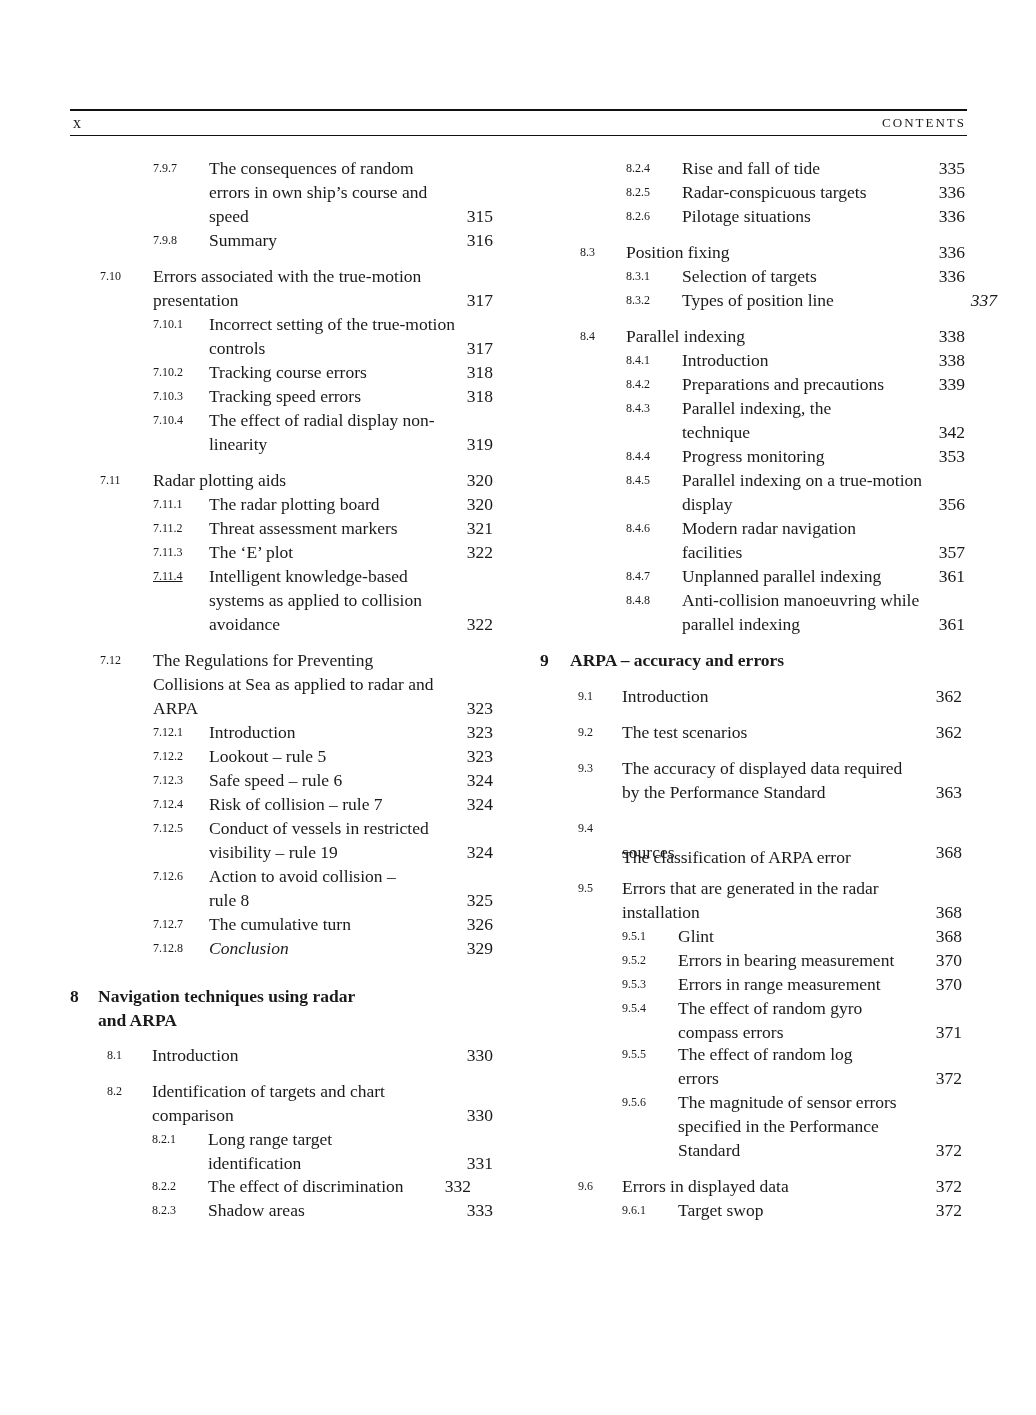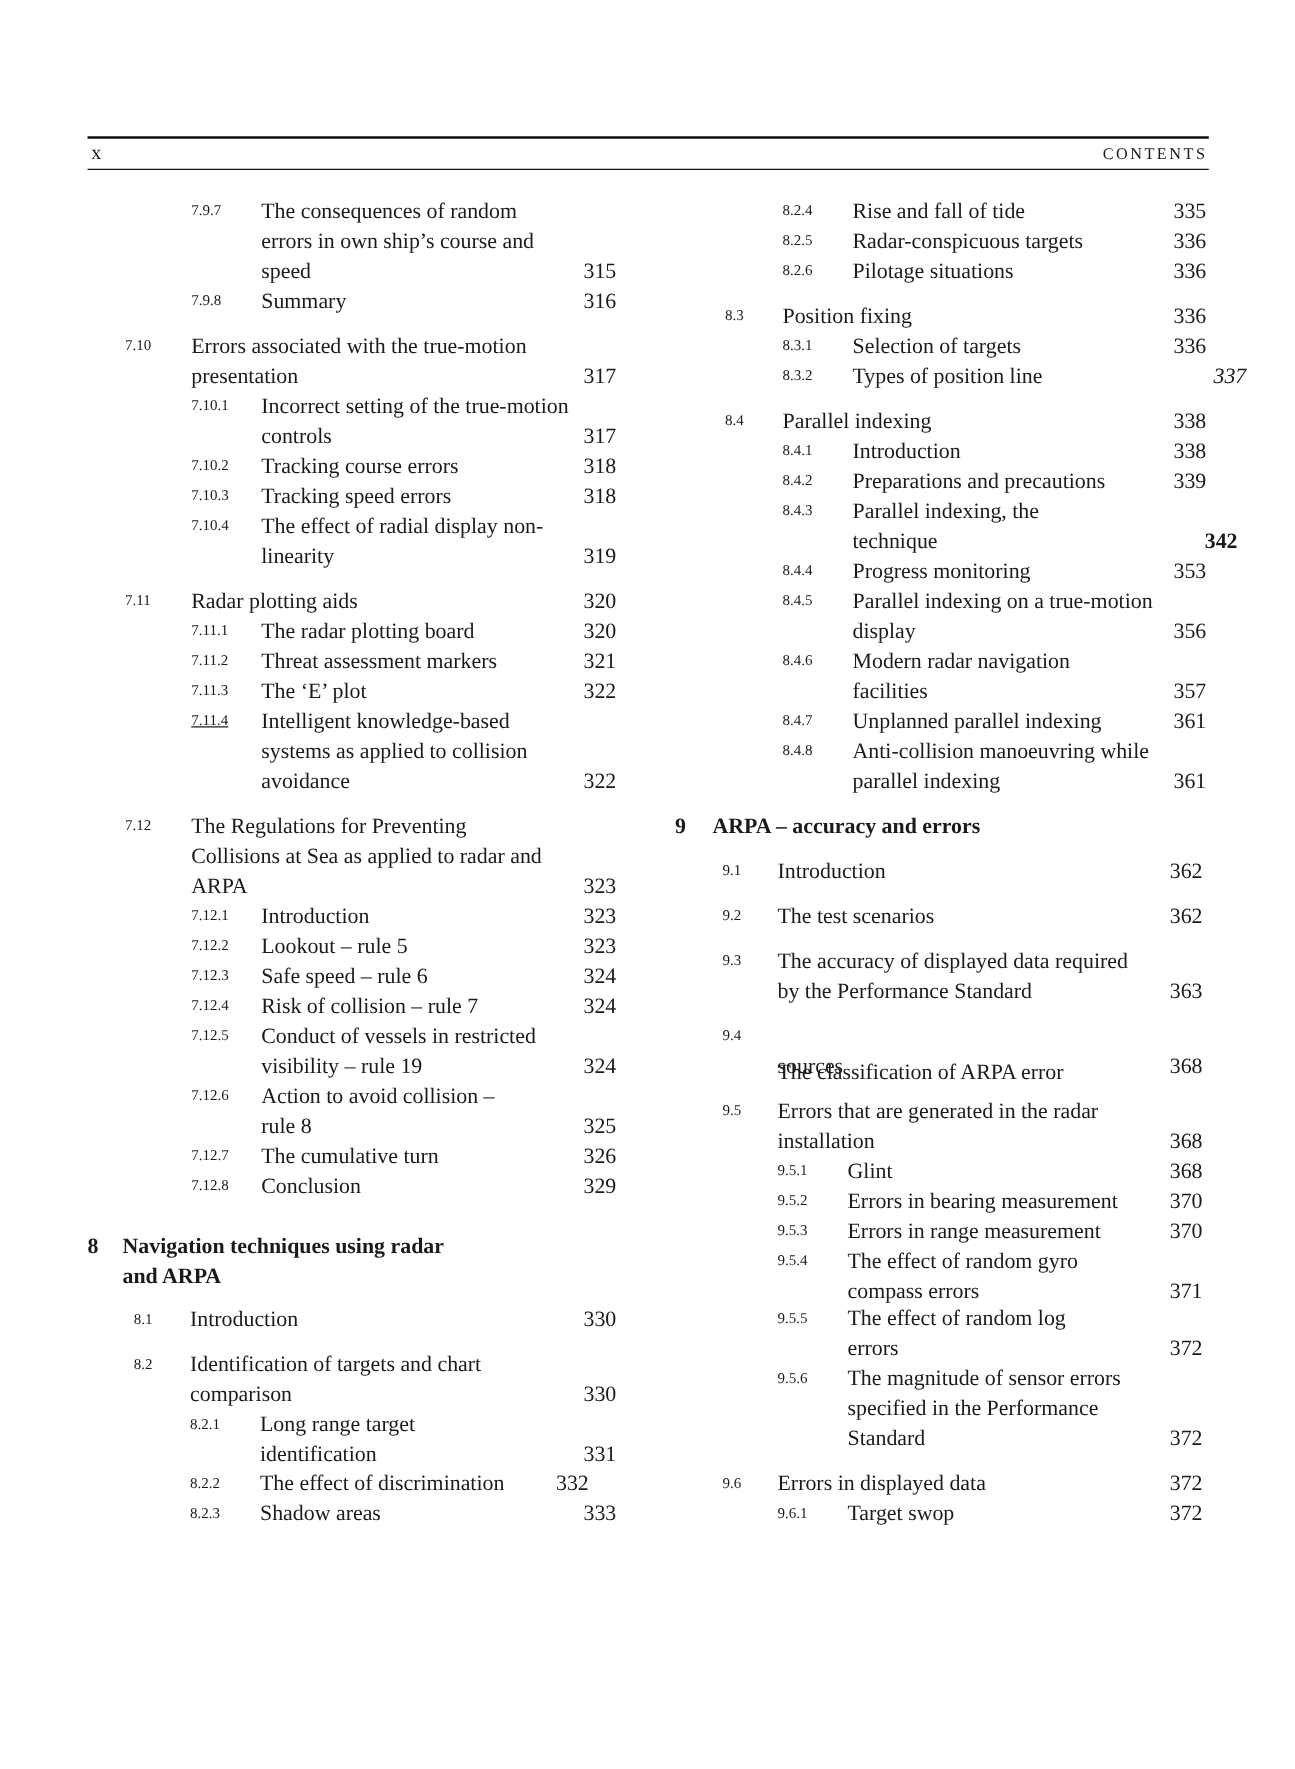--- a/index.html
+++ b/index.html
@@ -90,21 +90,21 @@
     <div class="line" style="left: 209px; top: 840px;">visibility – rule 19</div>
     <div class="page" style="left: 453px; top: 840px;">324</div>
     <div class="num" style="left: 153px; top: 864px;">7.12.6</div>
     <div class="line" style="left: 209px; top: 864px;">Action to avoid collision –</div>
     <div class="line" style="left: 209px; top: 888px;">rule 8</div>
     <div class="page" style="left: 453px; top: 888px;">325</div>
     <div class="num" style="left: 153px; top: 912px;">7.12.7</div>
     <div class="line" style="left: 209px; top: 912px;">The cumulative turn</div>
     <div class="page" style="left: 453px; top: 912px;">326</div>
     <div class="num" style="left: 153px; top: 936px;">7.12.8</div>
-    <div class="line" style="left: 209px; top: 936px;">Conclusion</div>
+    <div class="line" style="left: 209px; top: 936px; font-style: italic;">Conclusion</div>
     <div class="page" style="left: 453px; top: 936px;">329</div>
     <div class="chap-num" style="left: 70px; top: 984px;">8</div>
     <div class="chap-title" style="left: 98px; top: 984px;">Navigation techniques using radar</div>
     <div class="chap-title" style="left: 98px; top: 1008px;">and ARPA</div>
     <div class="num" style="left: 107px; top: 1043px;">8.1</div>
     <div class="line" style="left: 152px; top: 1043px;">Introduction</div>
     <div class="page" style="left: 453px; top: 1043px;">330</div>
     <div class="num" style="left: 107px; top: 1079px;">8.2</div>
     <div class="line" style="left: 152px; top: 1079px;">Identification of targets and chart</div>
     <div class="line" style="left: 152px; top: 1103px; text-align: right;">comparison</div>
@@ -142,21 +142,21 @@
     <div class="page" style="left: 925px; top: 324px;">338</div>
     <div class="num" style="left: 626px; top: 348px;">8.4.1</div>
     <div class="line" style="left: 682px; top: 348px;">Introduction</div>
     <div class="page" style="left: 925px; top: 348px;">338</div>
     <div class="num" style="left: 626px; top: 372px;">8.4.2</div>
     <div class="line" style="left: 682px; top: 372px;">Preparations and precautions</div>
     <div class="page" style="left: 925px; top: 372px;">339</div>
     <div class="num" style="left: 626px; top: 396px;">8.4.3</div>
     <div class="line" style="left: 682px; top: 396px;">Parallel indexing, the</div>
     <div class="line" style="left: 682px; top: 420px;">technique</div>
-    <div class="page" style="left: 950px; top: 420px; font-weight: bold;">342</div>
+    <div class="page" style="left: 925px; top: 420px;">342</div>
     <div class="num" style="left: 626px; top: 444px;">8.4.4</div>
     <div class="line" style="left: 682px; top: 444px;">Progress monitoring</div>
     <div class="page" style="left: 925px; top: 444px;">353</div>
     <div class="num" style="left: 626px; top: 468px;">8.4.5</div>
     <div class="line" style="left: 682px; top: 468px;">Parallel indexing on a true-motion</div>
     <div class="line" style="left: 682px; top: 492px;">display</div>
     <div class="page" style="left: 925px; top: 492px;">356</div>
     <div class="num" style="left: 626px; top: 516px;">8.4.6</div>
     <div class="line" style="left: 682px; top: 516px;">Modern radar navigation</div>
     <div class="line" style="left: 682px; top: 540px;">facilities</div>

